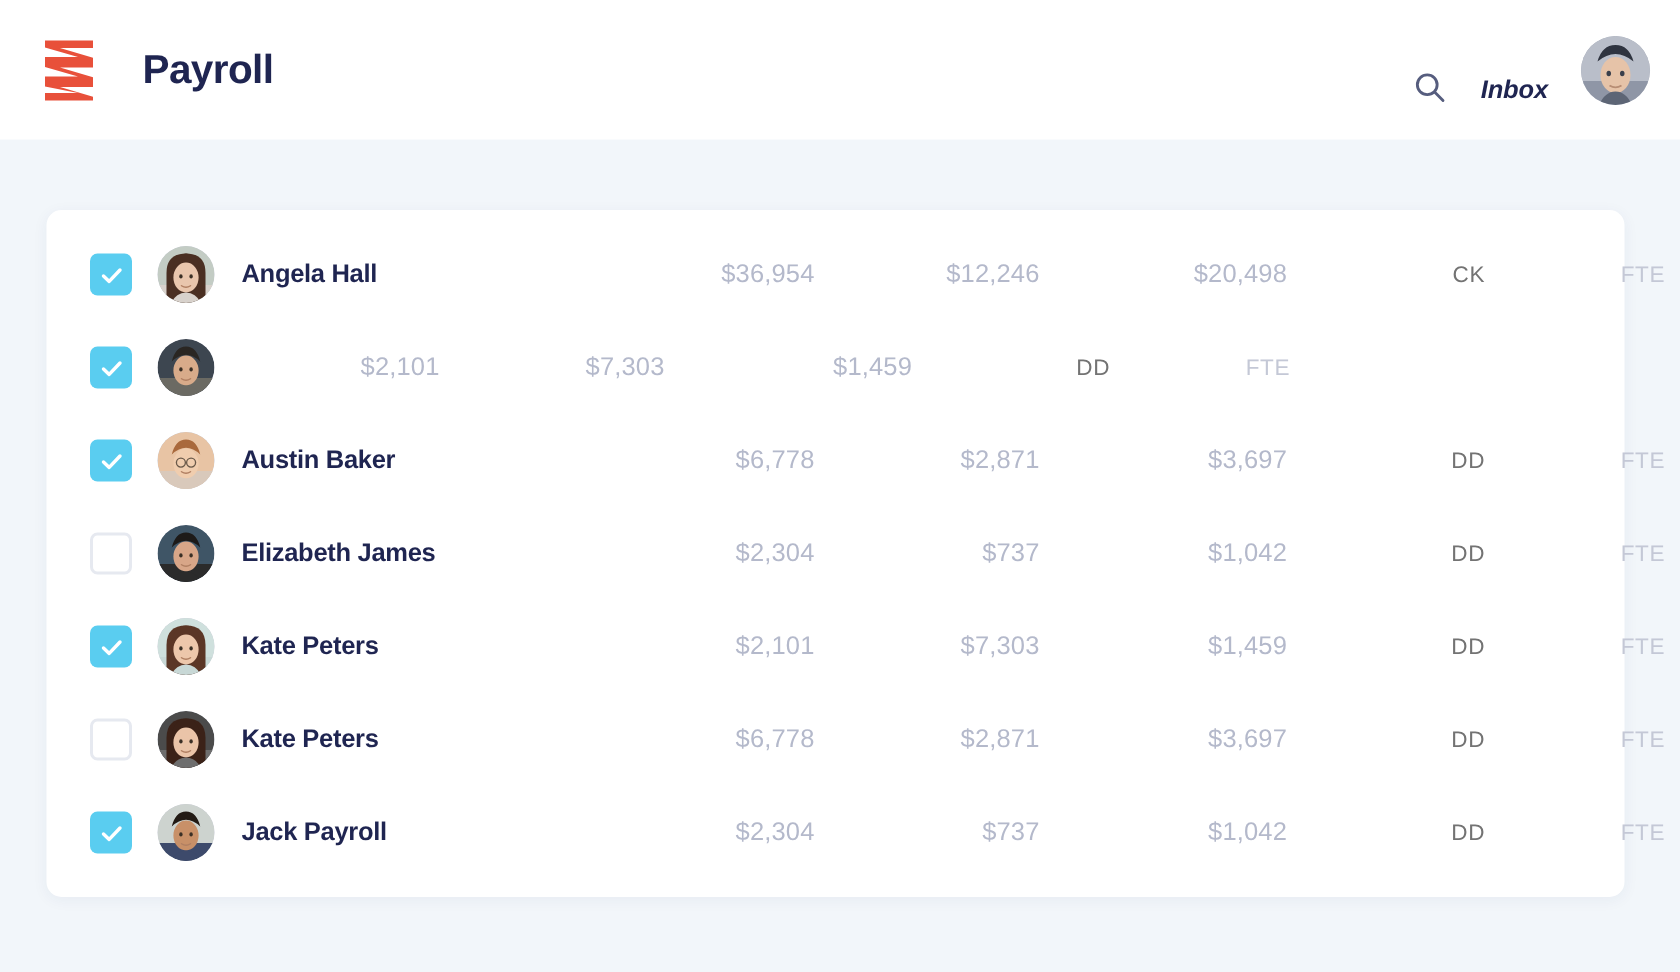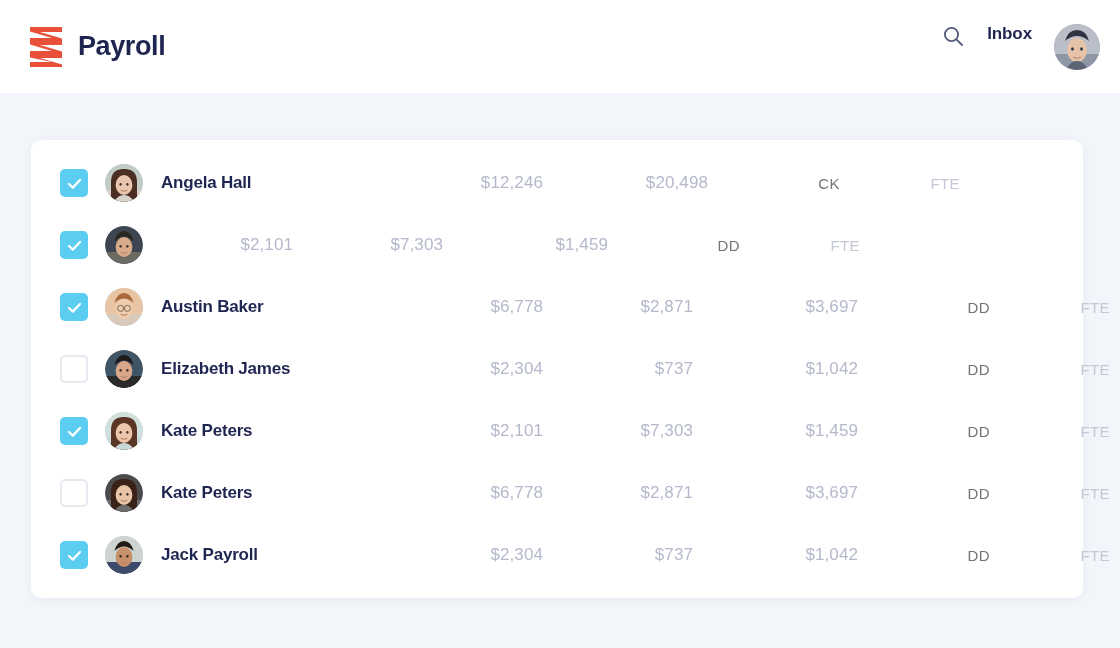--- a/index.html
+++ b/index.html
@@ -22,43 +22,44 @@
     height: 93px;
     background: #ffffff;
     display: flex;
     align-items: center;
     padding: 0 20px 0 28px;
   }
 
   .brand {
     display: flex;
     align-items: center;
-    gap: 12px;
+    gap: 29px;
   }
 
   .logo {
     width: 38px;
     height: 42px;
     display: block;
     flex: none;
   }
 
   .app-title {
     font-size: 27px;
     font-weight: bold;
     color: #1f2551;
     letter-spacing: -0.4px;
     line-height: 1;
   }
 
   .header-right {
     margin-left: auto;
     display: flex;
-    align-items: flex-start;
+    align-items: flex-end;
     gap: 22px;
+    font-style: italic;
   }
 
   .search-icon {
     width: 24px;
     height: 24px;
     display: block;
     color: #565d7e;
     flex: none;
   }
 
@@ -229,20 +230,21 @@
       <ellipse cx="19" cy="21" rx="8.4" ry="10" fill="#e9c6ad"></ellipse>
       <path d="M9.5 15 q9.5 -9 19 0 q-2.5 -10 -9.5 -10 q-7 0 -9.5 10Z" fill="#4a2f22"></path>
       <ellipse cx="15.6" cy="20.3" rx="1.15" ry="1.4" fill="#3b3026"></ellipse>
                 <ellipse cx="22.4" cy="20.3" rx="1.15" ry="1.4" fill="#3b3026"></ellipse>
       <path d="M16 26.5 q3 2 6 0" stroke="#b07f62" stroke-width="1" fill="none" stroke-linecap="round"></path>
       <path d="M9 38 q3.5 -7 10 -7 q6.5 0 10 7Z" fill="#d8d2cc"></path>
     </g>
             </svg>
           </div>
      <div class="row-name">Angela Hall</div>
+     <div class="amt c1">$36,954</div>
      <div class="amt c2">$12,246</div>
      <div class="amt c3">$20,498</div>
      <div class="tag c4">CK</div>
      <div class="tag c5">FTE</div>
         </div>
         <div class="row">
           <div class="cb on">
        <svg viewBox="0 0 17 17">
          <path d="M3 9 L6.8 12.6 L14 5" fill="none" stroke="#ffffff" stroke-width="2.3" stroke-linecap="round" stroke-linejoin="round"></path>
        </svg>

